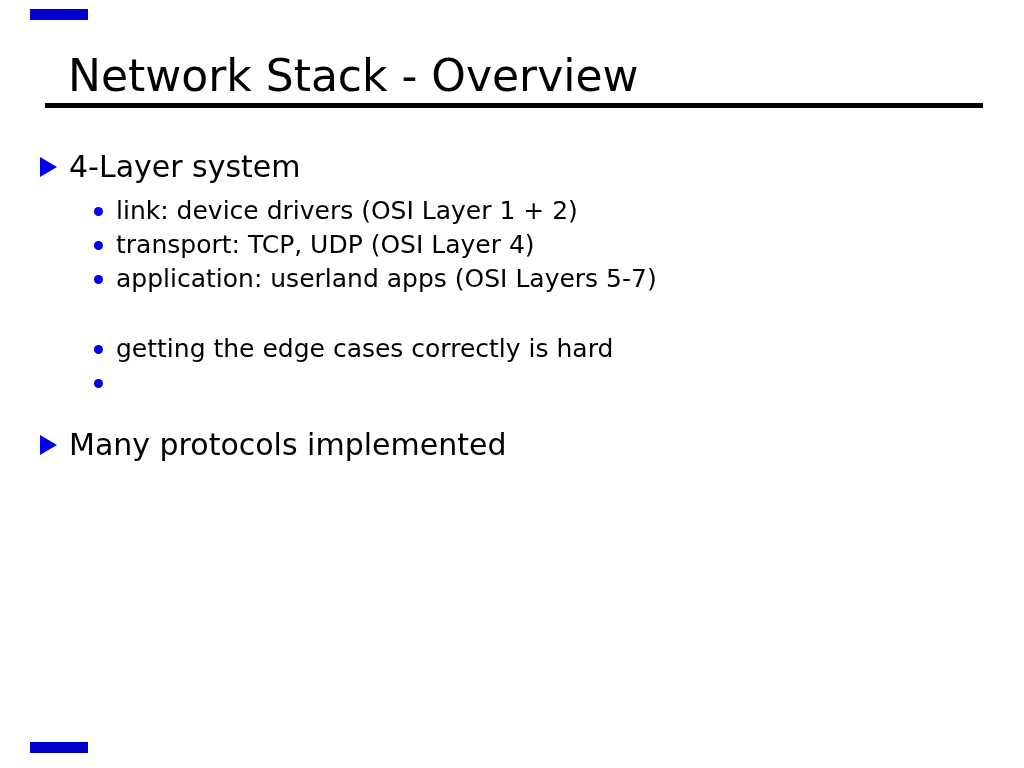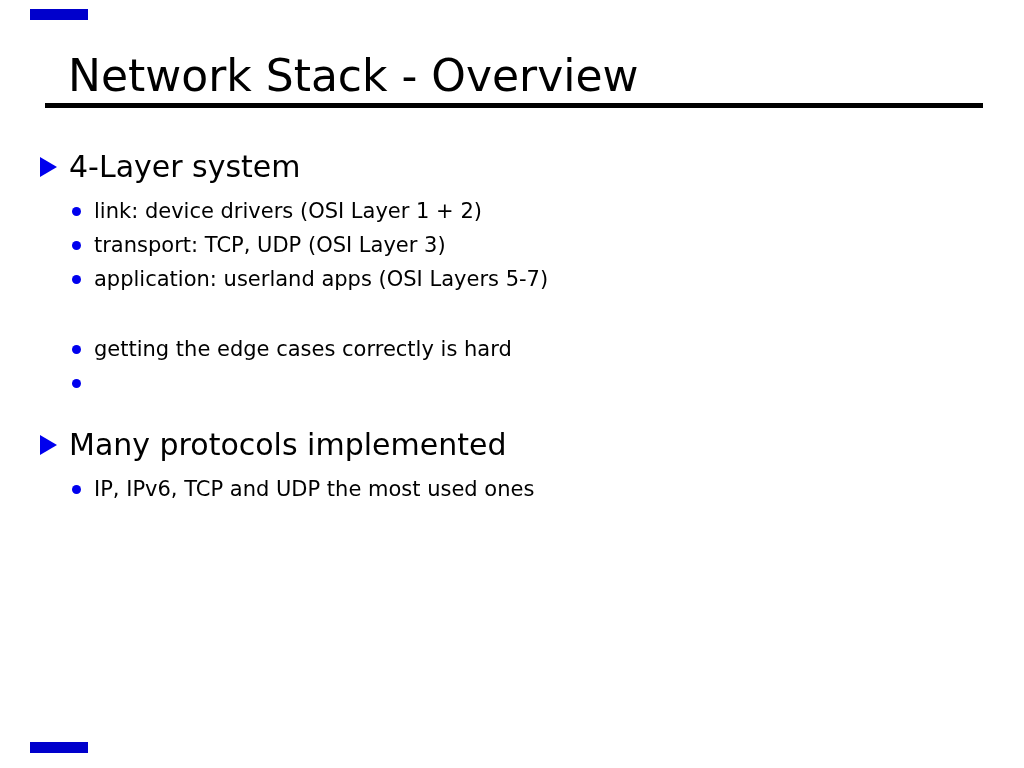--- a/index.html
+++ b/index.html
@@ -62,22 +62,22 @@
     border-left: 17px solid var(--accent, #0000ee);
     border-top: 10px solid transparent;
     border-bottom: 10px solid transparent;
     margin-top: 11px;
     margin-right: 12px;
   }
   .heading-lines { display: block; }
   .items { display: block; }
   .item {
     display: flex;
-    padding-left: 72px;
-    font-size: 21px;
+    padding-left: 94px;
+    font-size: 25px;
     line-height: 34px;
   }
   .dot {
     flex: none;
     width: 9px;
     height: 9px;
     border-radius: 50%;
     background: var(--accent, #0000ee);
     margin-top: 13px;
     margin-right: 13px;
@@ -103,21 +103,21 @@
           <span>4-Layer system</span>
         </span>
       </div>
       <div class="items">
         <div class="item">
           <span class="dot"></span>
           <span>link: device drivers (OSI Layer 1 + 2)</span>
         </div>
         <div class="item">
           <span class="dot"></span>
-          <span>transport: TCP, UDP (OSI Layer 3)</span>
+          <span>transport: TCP, UDP (OSI Layer 4)</span>
         </div>
         <div class="item">
           <span class="dot"></span>
           <span>application: userland apps (OSI Layers 5-7)</span>
         </div>
       </div>
     </div>
 
     <div class="section">
       <div class="items">
@@ -131,22 +131,16 @@
       </div>
     </div>
 
     <div class="section">
       <div class="sec-heading">
         <span class="tri"></span>
         <span class="heading-lines">
           <span>Many protocols implemented</span>
         </span>
       </div>
-      <div class="items">
-        <div class="item">
-          <span class="dot"></span>
-          <span>IP, IPv6, TCP and UDP the most used ones</span>
-        </div>
-      </div>
     </div>
 
   </div>
 </div>
 
 </body></html>

